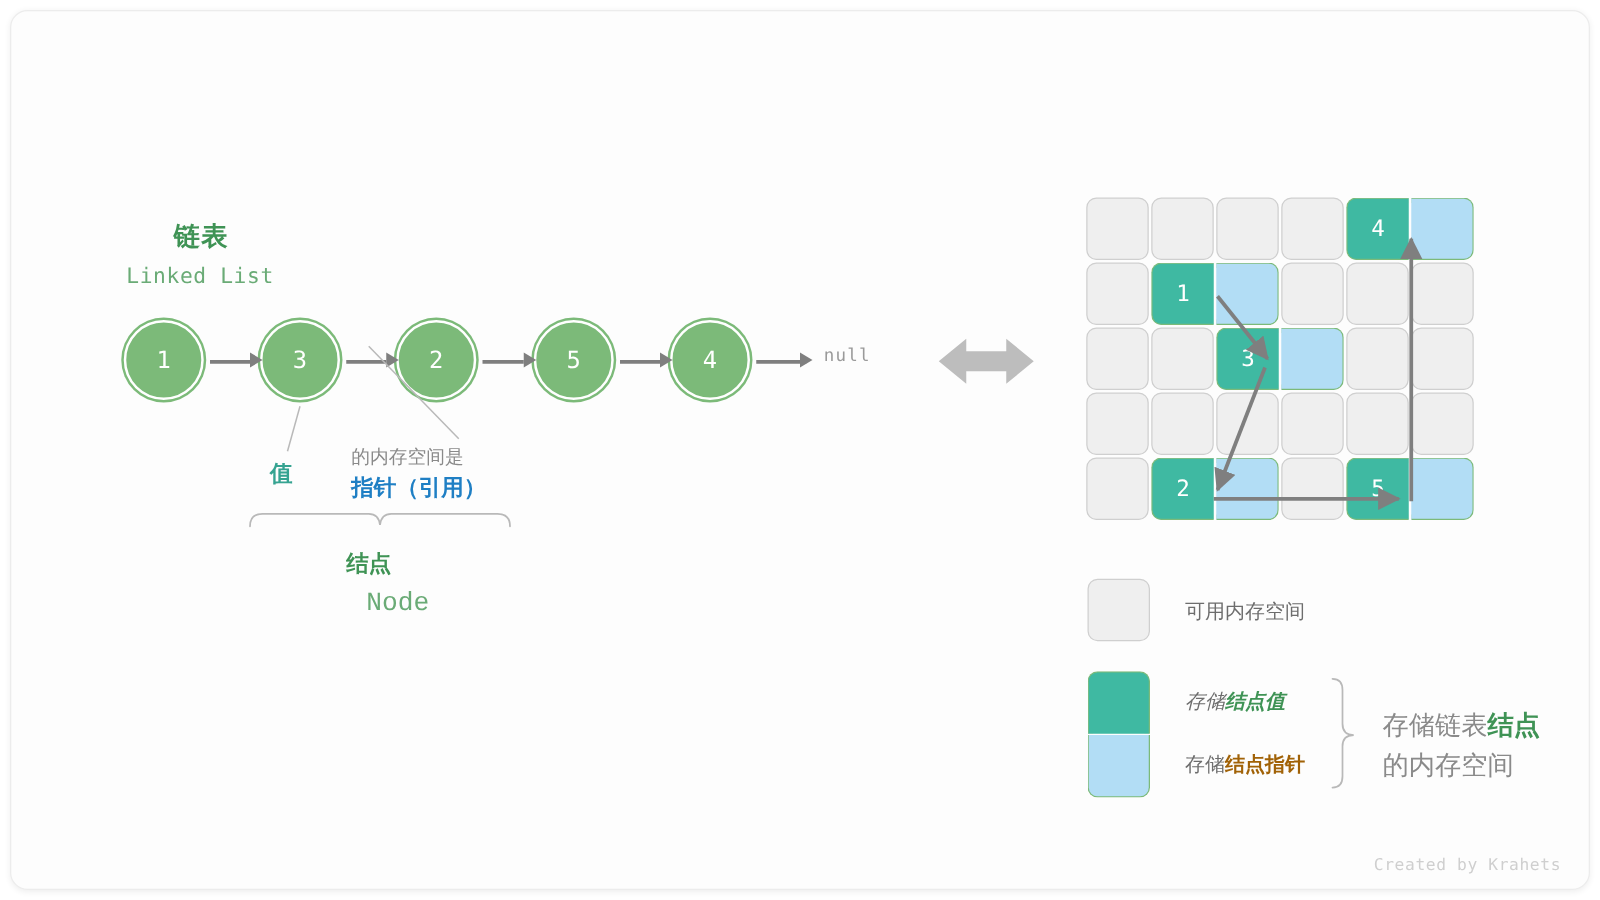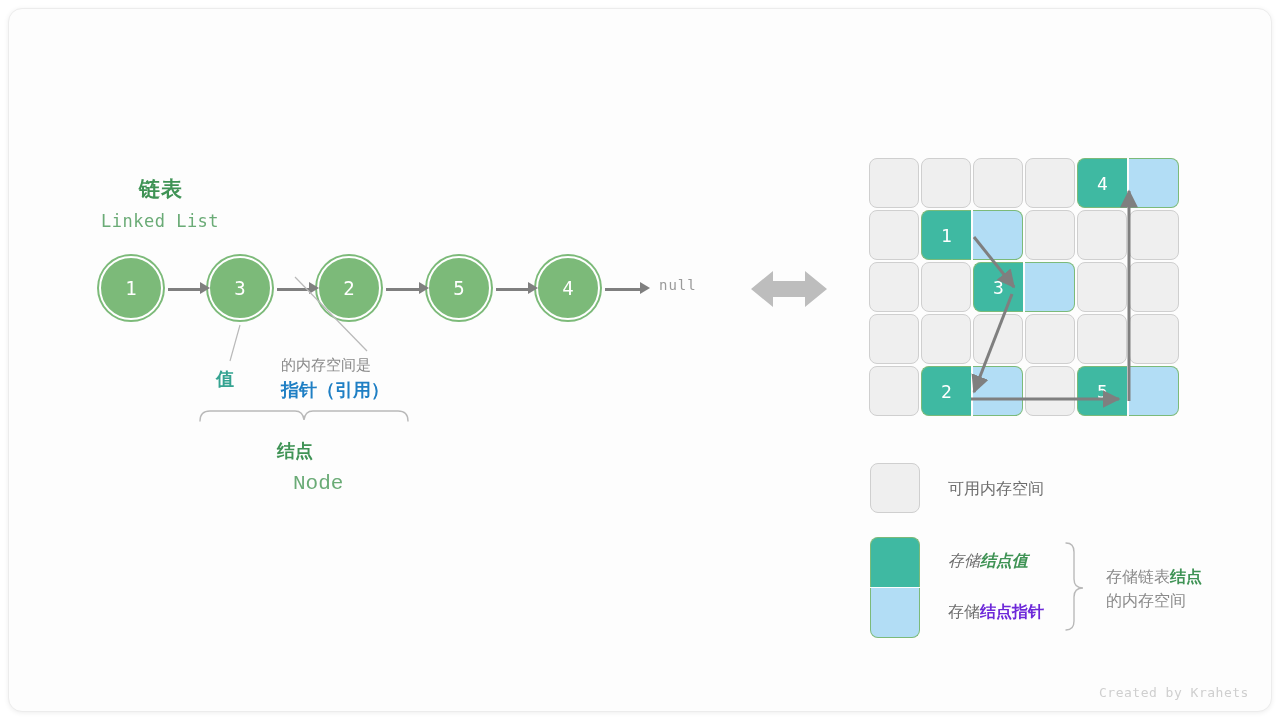--- a/index.html
+++ b/index.html
@@ -140,24 +140,24 @@
   #lg-ptr {
     left: 861px; top: 579px; width: 50px; height: 50px;
     background: #b2ddf5; border: 1px solid #7cba79; border-top: none;
     border-top-left-radius: 0; border-top-right-radius: 0;
   }
   .lg-text { font-size: 16px; color: #6d6d6d; }
   #lg-free-t { left: 939px; top: 470px; }
   #lg-val-t  { left: 939px; top: 542px; font-style: italic; }
   #lg-ptr-t  { left: 939px; top: 593px; }
   #lg-val-t b { color: #3f9355; }
-  #lg-ptr-t b { color: #6d28d9; margin-top: 32px; }
+  #lg-ptr-t b { color: #a16207; margin-top: 32px; }
   #lg-right {
     left: 1097px; top: 556px;
-    font-size: 16px; color: #8a8a8a; line-height: 1.5;
+    font-size: 21px; color: #8a8a8a; line-height: 1.5;
   }
   #lg-right b { color: #3f9355; }
 
   #credit {
     left: 1077px; top: 676px;
     font-size: 13px; color: #cfcfcf;
     font-family: "DejaVu Sans Mono", "Liberation Mono", monospace;
     letter-spacing: 0.5px;
     margin-left: 13px;
   }

